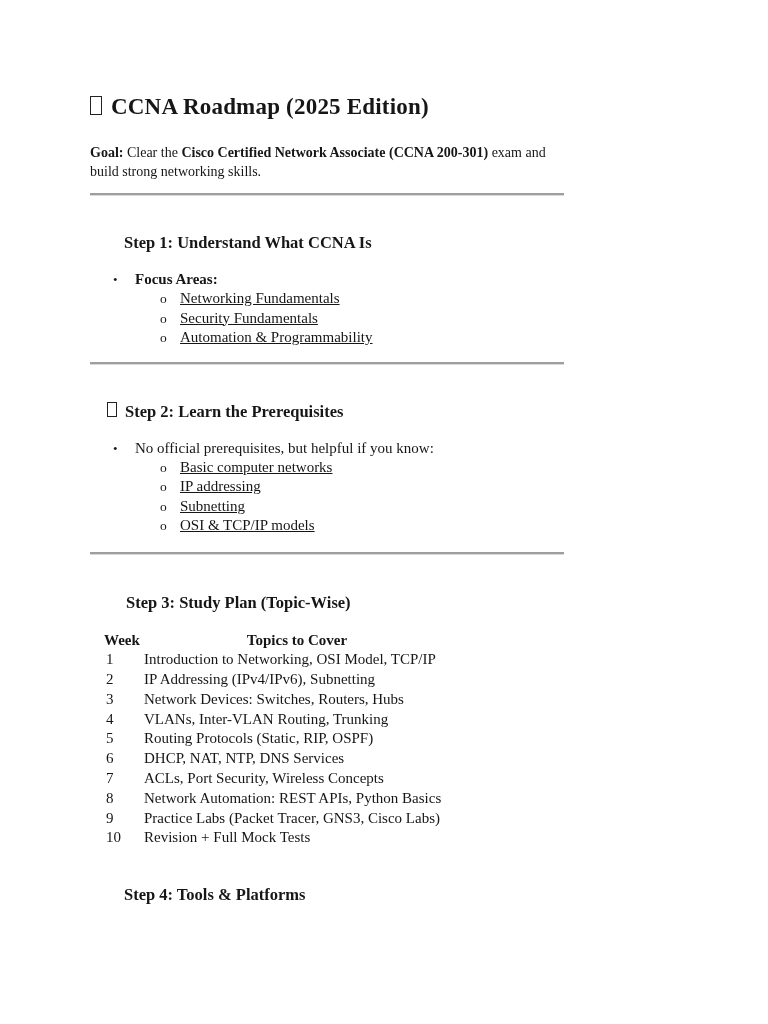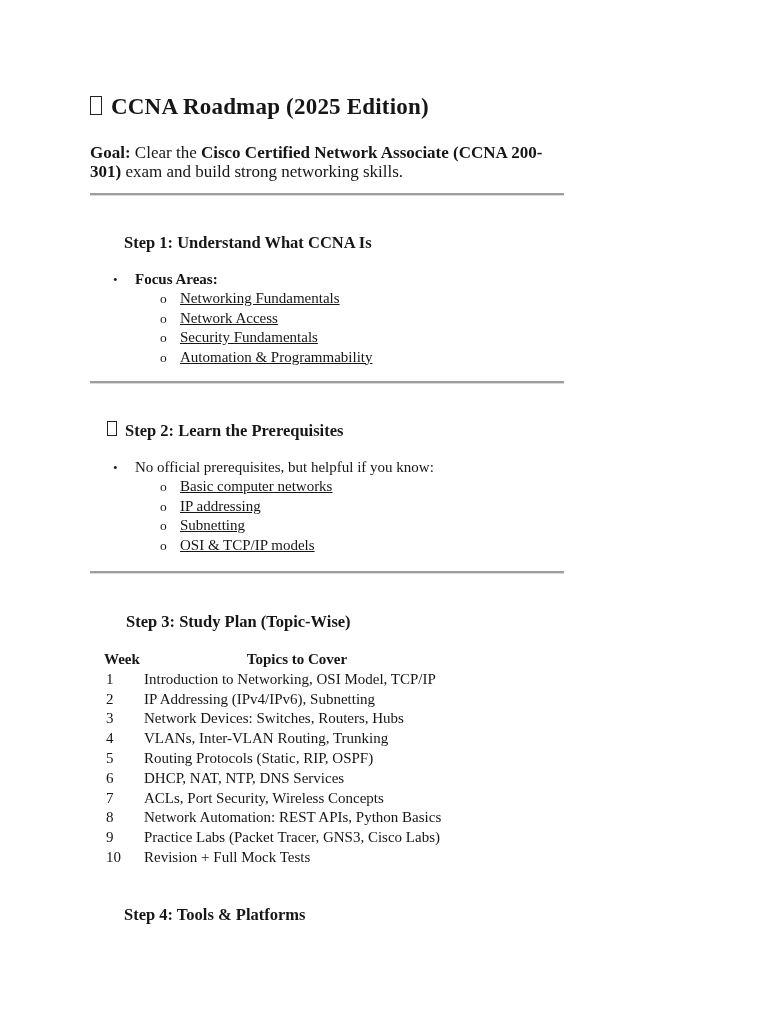--- a/index.html
+++ b/index.html
@@ -46,21 +46,21 @@
     width: 8px;
     height: 13px;
     border-width: 1.4px;
     margin-right: 8px;
     vertical-align: 0px;
   }
   
   .goal {
     margin: 0;
     margin-top: 22px;
-    font-size: 17px;
+    font-size: 14px;
     line-height: 19px;
     white-space: pre-wrap;
   }
   .goal b { font-weight: bold; }
   
   .rule {
     border: none;
     height: 2px;
     background: #9e9e9e;
     box-shadow: 0 1px 0 #d9d9d9;
@@ -144,21 +144,20 @@
 
     <p class="goal"><b>Goal:</b><span> Clear the </span><b>Cisco Certified Network Associate (CCNA 200-301)</b><span> exam and build strong networking skills.</span></p>
 
     <hr class="rule rule-1">
 
     <section>
       <h2 class="step-heading indented h-step1">Step 1: Understand What CCNA Is</h2>
       <div class="bullet-line bold-label"><span class="marker">•</span><span class="label">Focus Areas:</span></div>
       <ul class="sub-list">
         <li class="sub-item"><span class="marker">o</span><span>Networking Fundamentals</span></li>
-        <li class="sub-item"><span class="marker">o</span><span>Network Access</span></li>
         <li class="sub-item"><span class="marker">o</span><span>Security Fundamentals</span></li>
         <li class="sub-item"><span class="marker">o</span><span>Automation &amp; Programmability</span></li>
       </ul>
     </section>
 
     <hr class="rule rule-2">
 
     <section>
       <h2 class="step-heading h-step2"><span class="tofu small"></span><span>Step 2: Learn the Prerequisites</span></h2>
       <div class="bullet-line"><span class="marker">•</span><span class="label">No official prerequisites, but helpful if you know:</span></div>

